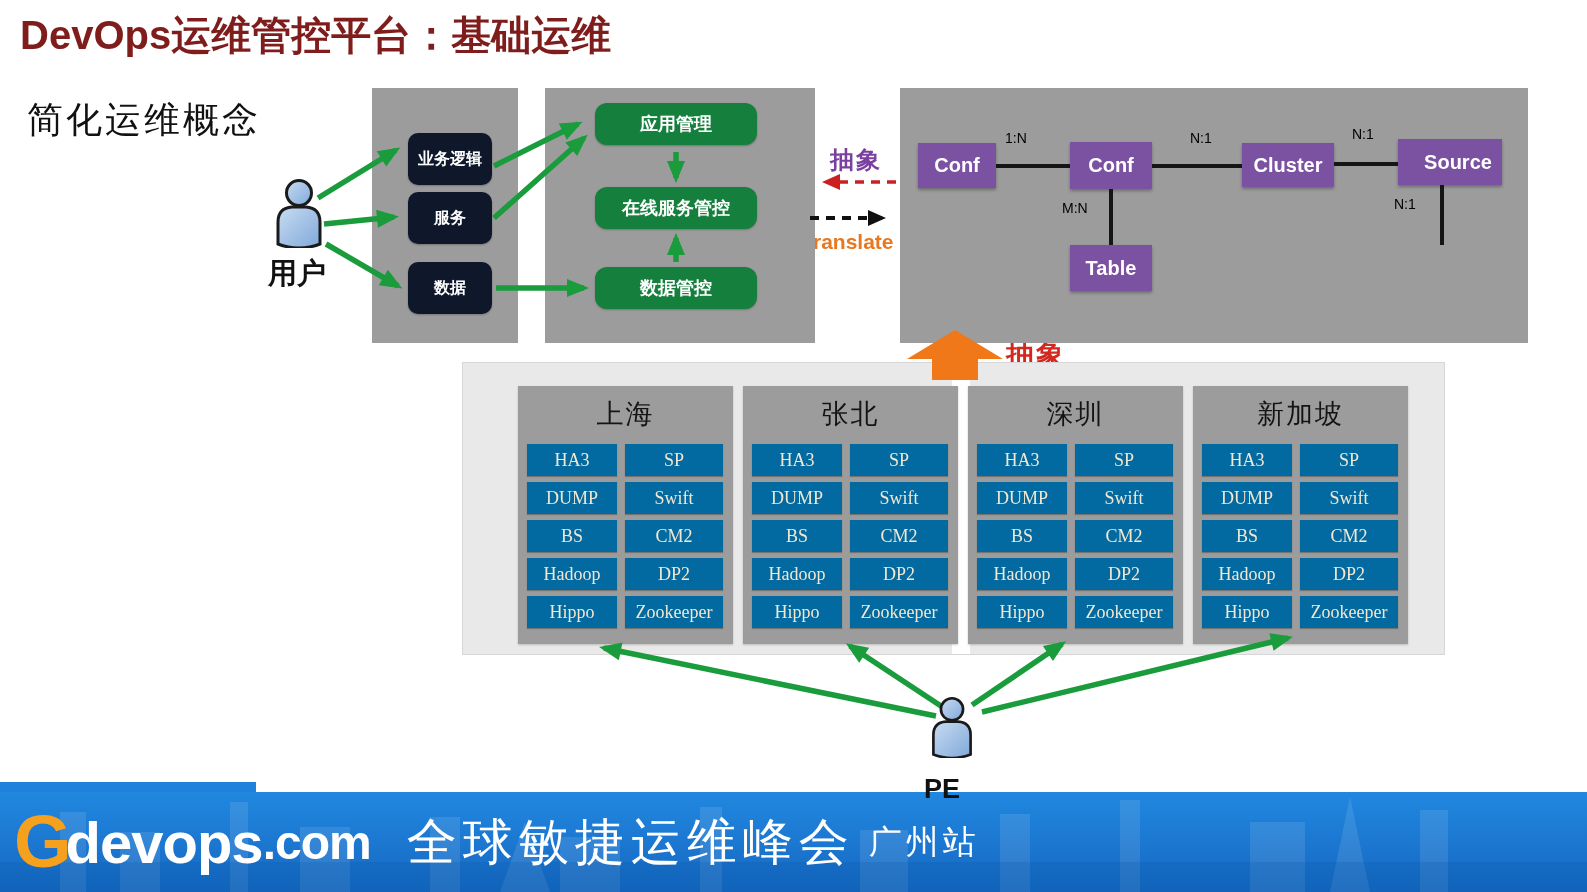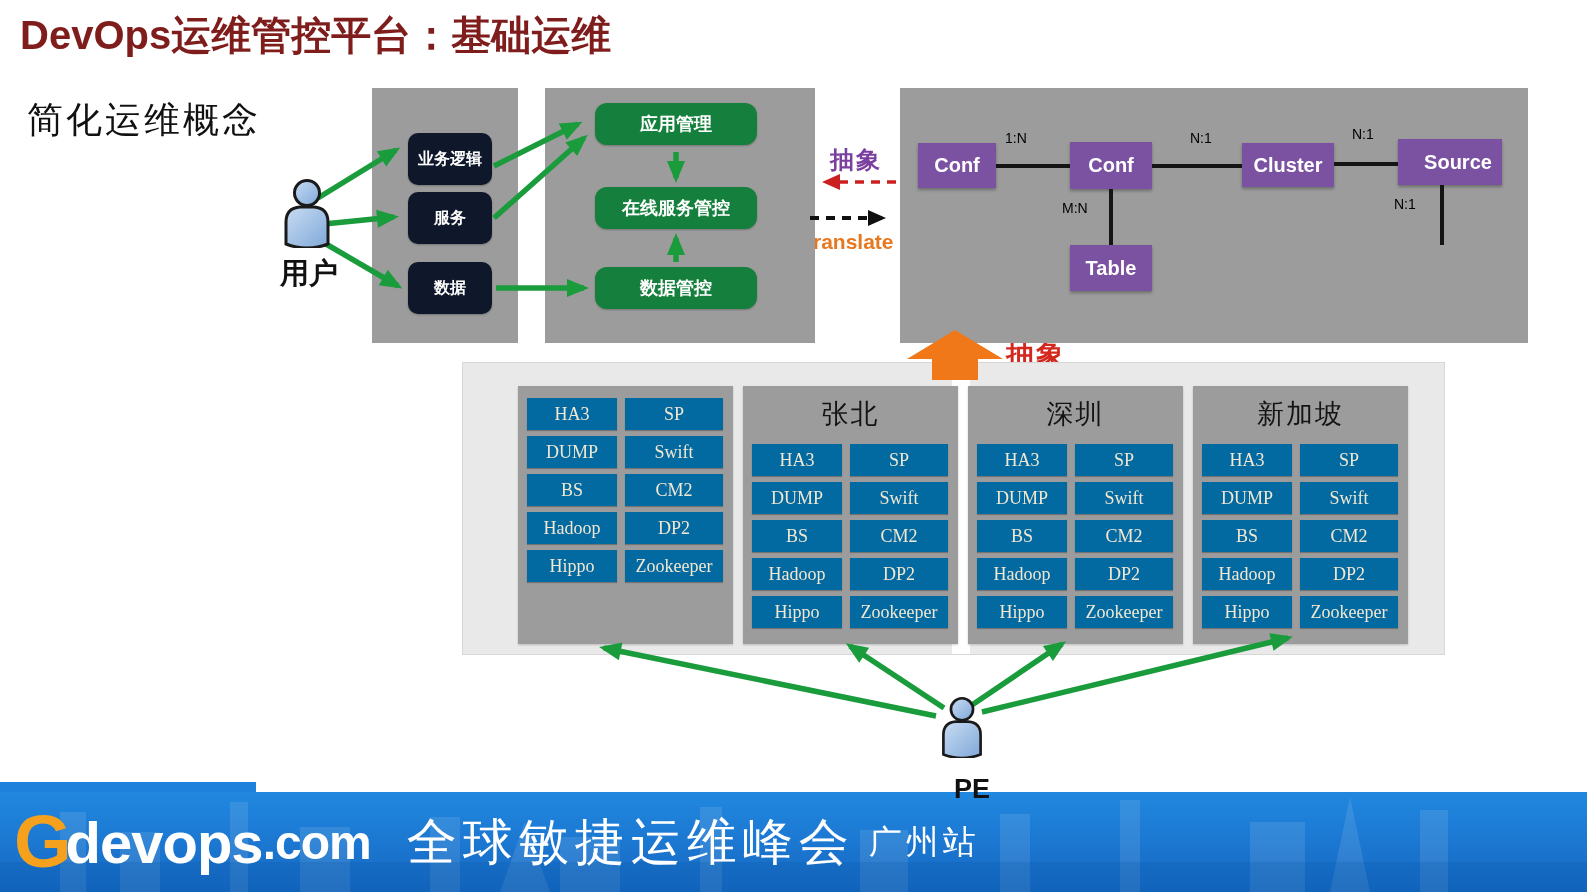--- a/index.html
+++ b/index.html
@@ -29,21 +29,21 @@
               justify-content:center;white-space:nowrap;box-shadow:0 2px 3px rgba(0,0,0,.3);}
   .rel-label{position:absolute;font-size:14px;font-weight:400;color:#000000;white-space:nowrap;}
 
   .abstract-left{position:absolute;left:830px;top:144px;font-size:24px;font-weight:700;
                  color:#7B3FA0;letter-spacing:2px;}
   .translate-label{position:absolute;left:806px;top:230px;font-size:21px;font-weight:800;
                    color:#E87820;}
   .abstract-right{position:absolute;left:1006px;top:336px;font-size:28px;font-weight:700;
                   color:#D4281E;letter-spacing:2px;}
 
-  .person{position:absolute;text-align:right;}
+  .person{position:absolute;text-align:left;}
   .person .plabel{font-weight:800;color:#111;}
   #user-figure{left:268px;top:178px;width:70px;}
   #user-figure .plabel{font-size:29px;margin-top:2px;}
   #pe-figure{left:924px;top:696px;width:66px;}
   #pe-figure .plabel{font-size:27px;margin-top:12px;}
 
   #dc-container{position:absolute;left:462px;top:362px;width:983px;height:293px;
                 background:#EAE9E9;border:1px solid #D8D6D6;box-sizing:border-box;}
   .arrow-stem-strip{position:absolute;left:489px;top:0;width:18px;height:100%;background:#fff;}
   .dc-row{position:absolute;left:55px;top:23px;display:flex;gap:10px;}
@@ -124,20 +124,21 @@
     <span class="rel-label" style="left:162px;top:112px;">M:N</span>
     <span class="rel-label" style="left:494px;top:108px;">N:1</span>
   </div>
 
   <div class="abstract-right">抽象</div>
 
   <div id="dc-container">
     <div class="arrow-stem-strip"></div>
     <div class="dc-row">
     <div class="dc-panel">
+      <div class="dc-title">上海</div>
       <div class="dc-grid">
             <div class="svc">HA3</div>
             <div class="svc">SP</div>
             <div class="svc">DUMP</div>
             <div class="svc">Swift</div>
             <div class="svc">BS</div>
             <div class="svc">CM2</div>
             <div class="svc">Hadoop</div>
             <div class="svc">DP2</div>
             <div class="svc">Hippo</div>

